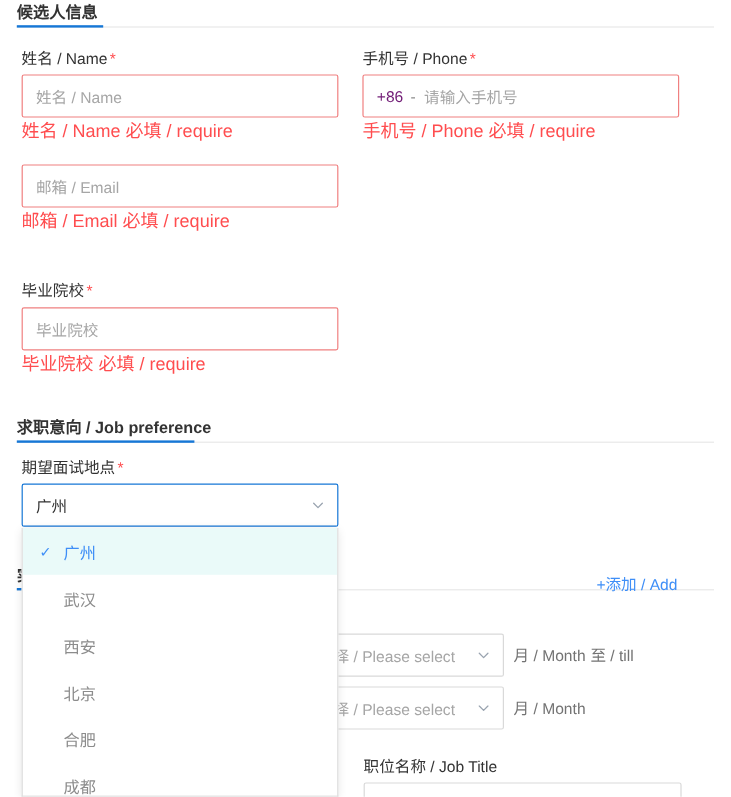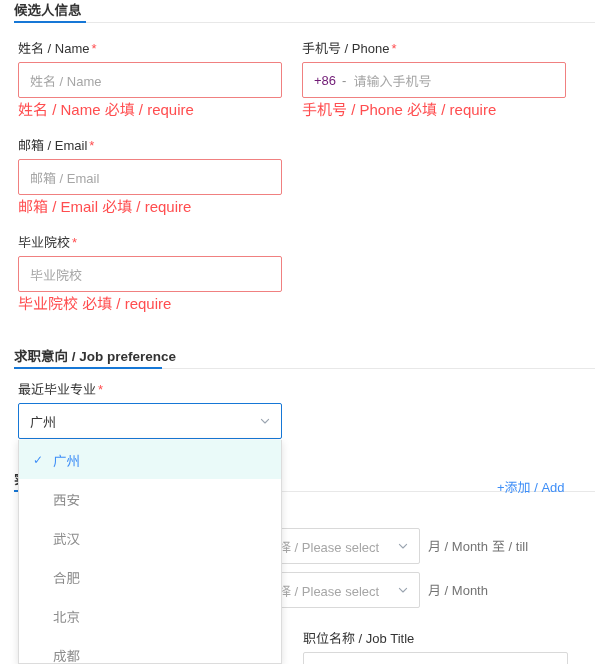--- a/index.html
+++ b/index.html
@@ -229,21 +229,20 @@
     <div class="field-label"><span>手机号 / Phone</span><span class="req-star">*</span></div>
     <div class="input-box error" style="width:264px;">
       <span class="prefix">+86</span>
       <span class="dash">-</span>
       <span class="ph">请输入手机号</span>
     </div>
     <div class="err-msg">手机号 / Phone 必填 / require</div>
   </div>
 
   <div class="field" style="left:18px; top:137px; width:264px;">
-    <div class="field-label"><span>邮箱 / Email</span><span class="req-star">*</span></div>
     <div class="input-box error" style="width:264px;">
       <span class="ph">邮箱 / Email</span>
     </div>
     <div class="err-msg">邮箱 / Email 必填 / require</div>
   </div>
 
 
   <div class="field" style="left:18px; top:234px; width:264px;">
     <div class="field-label"><span>毕业院校</span><span class="req-star">*</span></div>
     <div class="input-box error" style="width:264px;">
@@ -252,21 +251,21 @@
     <div class="err-msg">毕业院校 必填 / require</div>
   </div>
 
   <div class="section-header" style="top:348px;">
     <div class="title">求职意向 / Job preference</div>
     <div class="rule-gray"></div>
     <div class="rule-blue" style="width:148px;"></div>
   </div>
 
   <div class="field" style="left:18px; top:381px; width:264px;">
-    <div class="field-label"><span>最近毕业专业</span><span class="req-star">*</span></div>
+    <div class="field-label"><span>期望面试地点</span><span class="req-star">*</span></div>
     <div class="select-box focused" style="width:264px;">
       <span class="select-value">广州</span>
       <span class="caret">
         <svg width="10" height="10" viewBox="0 0 10 10">
             <path d="M1.4 3.4 L5 7 L8.6 3.4" fill="none" stroke="#9aa4b0" stroke-width="1.1" stroke-linecap="round" stroke-linejoin="round"></path>
           </svg>
       </span>
     </div>
   </div>
 
@@ -310,33 +309,33 @@
     </div>
   </div>
 
   <div class="dropdown" style="left:18px; top:440px; width:264px; height:224px;">
     <div class="dd-option selected">
       <span class="dd-check">✓</span>
       <span>广州</span>
     </div>
     <div class="dd-option">
       <span class="dd-check blank">✓</span>
+      <span>武汉</span>
+    </div>
+    <div class="dd-option">
+      <span class="dd-check blank">✓</span>
       <span>西安</span>
     </div>
     <div class="dd-option">
       <span class="dd-check blank">✓</span>
-      <span>武汉</span>
+      <span>北京</span>
     </div>
     <div class="dd-option">
       <span class="dd-check blank">✓</span>
       <span>合肥</span>
     </div>
     <div class="dd-option">
       <span class="dd-check blank">✓</span>
-      <span>北京</span>
-    </div>
-    <div class="dd-option">
-      <span class="dd-check blank">✓</span>
       <span>成都</span>
     </div>
   </div>
 
 </div>
 
 </body></html>

